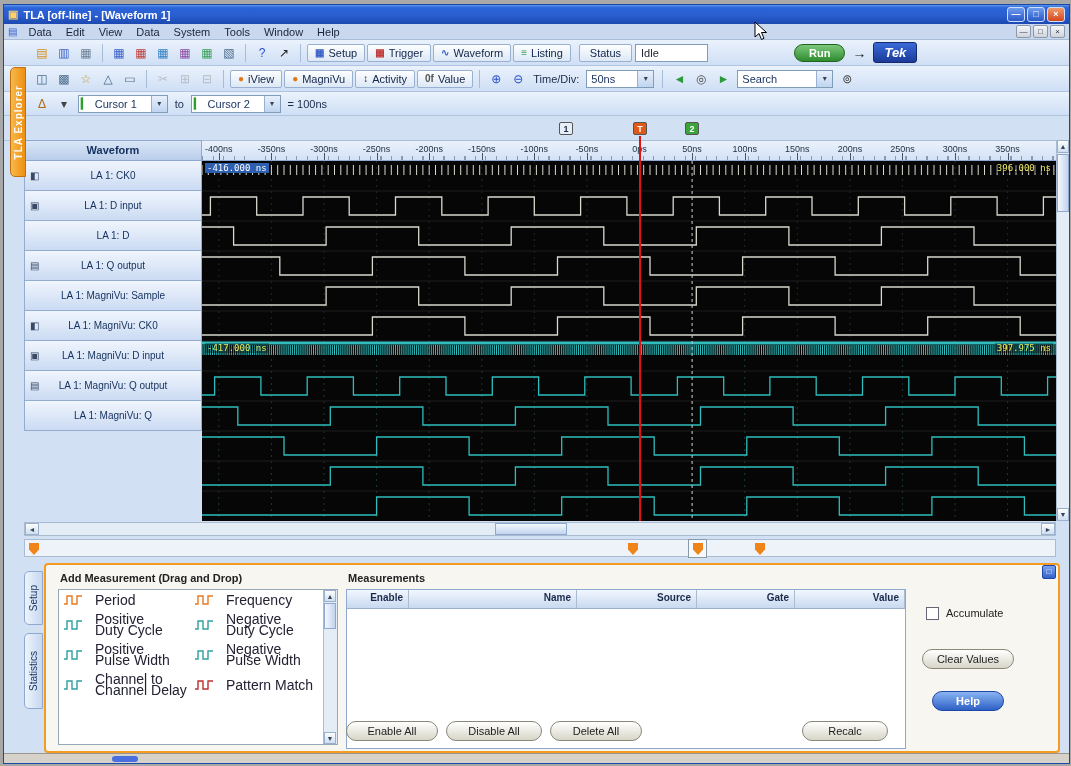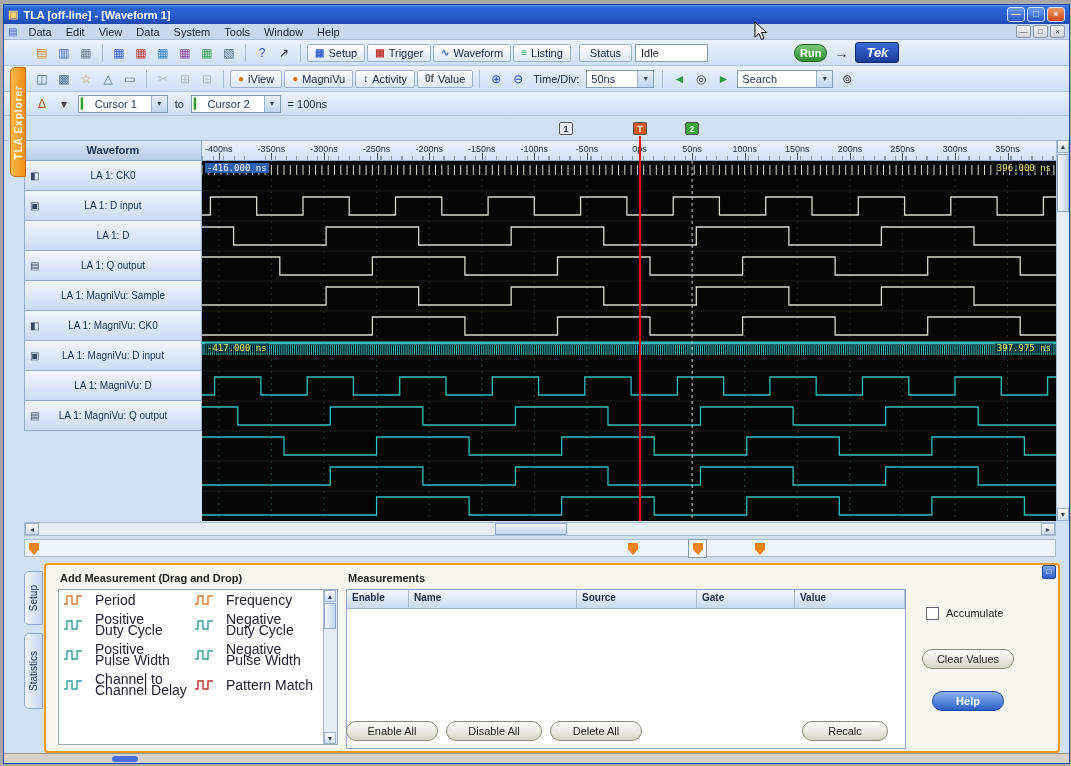--- a/index.html
+++ b/index.html
@@ -31,21 +31,21 @@
   .tb-label{font-size:11px;color:#1a2a4a;margin:0 3px;}
   .tb-btn{display:inline-flex;align-items:center;gap:4px;padding:1px 7px;height:18px;font-size:11px;color:#12254a;border:1px solid #9ab0d0;border-radius:2px;background:linear-gradient(#fdfefe,#dce8f6);box-sizing:border-box;white-space:nowrap;}
   .tb-btn-ico{font-size:10px;font-weight:bold;}
   .combo{display:inline-flex;align-items:center;height:18px;background:#fff;border:1px solid #7f9db9;font-size:11px;box-sizing:border-box;margin:0 2px;}
   .combo-ico{font-size:10px;margin:0 2px;font-weight:bold;}
   .combo-val{padding:0 4px;color:#18305e;white-space:nowrap;overflow:hidden;}
   .combo-arrow{width:15px;height:100%;background:linear-gradient(#e8f0fc,#c0d4f0);border-left:1px solid #9ab0d0;text-align:center;font-size:8px;color:#345;line-height:16px;}
   .status-group{display:inline-flex;align-items:center;margin-left:8px;}
   .status-label{padding:2px 10px;border:1px solid #9ab0d0;border-radius:2px;background:linear-gradient(#fdfefe,#dce8f6);color:#12254a;}
   .status-field{display:inline-block;background:#fff;border:1px solid #7f9db9;width:66px;height:16px;line-height:16px;padding-left:5px;margin-left:3px;color:#223;}
-  .run-btn{margin-left:86px;background:linear-gradient(#7cc87c,#2e8c2e);color:#fff;font-weight:bold;border-radius:9px;padding:2px 5px;border:1px solid #1e641e;}
+  .run-btn{margin-left:86px;background:linear-gradient(#7cc87c,#2e8c2e);color:#fff;font-weight:bold;border-radius:9px;padding:2px 14px;border:1px solid #1e641e;}
   .run-arrow{font-size:14px;color:#111;margin:0 7px;}
   .tek-logo{background:linear-gradient(#3a6ad8,#1c3a9a);color:#fff;font-weight:bold;font-style:italic;padding:2px 10px;border-radius:3px;font-size:13px;border:1px solid #142a6a;}
 
   
   .explorer-tab{position:absolute;left:6px;top:62px;width:16px;height:110px;background:linear-gradient(90deg,#f8b94a,#ee8f12);border:1px solid #c07010;border-radius:5px 0 0 5px;color:#fff;font-weight:bold;font-size:10px;display:flex;align-items:center;justify-content:center;z-index:6;box-sizing:border-box;}
   .explorer-tab span{writing-mode:vertical-rl;transform:rotate(180deg);letter-spacing:1px;}
 
   
   .marker-strip{position:absolute;left:0;top:111px;width:100%;height:24px;border-bottom:1px solid #b0c4e0;}
   .marker-box{position:absolute;top:6px;width:14px;height:13px;border:1px solid #555;font-size:9px;line-height:12px;text-align:center;border-radius:2px;box-sizing:border-box;font-weight:bold;}
@@ -85,21 +85,21 @@
   .side-tab span{writing-mode:vertical-rl;transform:rotate(180deg);}
   .panel{position:absolute;left:40px;top:558px;width:1016px;height:190px;background:#f7f6f1;border:2px solid #f59b22;border-radius:4px;box-sizing:border-box;}
   .panel-title{position:absolute;top:7px;font-weight:bold;font-size:11px;color:#222;}
   .meas-list{position:absolute;left:12px;top:24px;width:280px;height:156px;background:#fff;border:1px solid #98a8b8;box-sizing:border-box;overflow:hidden;}
   .meas-grid{position:absolute;left:4px;top:4px;right:16px;display:grid;grid-template-columns:1fr 1fr;column-gap:4px;row-gap:8px;}
   .meas-item{display:flex;align-items:center;gap:12px;font-size:14px;color:#223;line-height:11px;}
   .list-scroll{position:absolute;right:0;top:0;bottom:0;width:13px;background:#e4ecf6;border-left:1px solid #aabccf;}
   .list-scroll .sb-btn{position:absolute;left:0;width:12px;height:12px;}
   .list-scroll .sb-bottom{bottom:0;}
   .lthumb{position:absolute;left:0;top:13px;width:12px;height:26px;background:linear-gradient(90deg,#f4f8fd,#c2d4ee);border:1px solid #8fa8cf;box-sizing:border-box;}
-  .mtable{position:absolute;left:300px;top:24px;width:560px;height:160px;background:#fff;border:1px solid #8fa8cf;box-sizing:border-box;}
+  .mtable{position:absolute;left:300px;top:24px;width:560px;height:160px;background:#fff;border:1px solid #8fa8cf;box-sizing:border-box;text-align:right;}
   .mt-head{display:flex;height:18px;background:linear-gradient(#f2f7fe,#c8d9f0);border-bottom:1px solid #9ab0cc;}
   .mt-cell{font-weight:bold;font-size:10px;color:#1a2a4a;padding:2px 5px;border-right:1px solid #aabccf;box-sizing:border-box;white-space:nowrap;}
   .mt-body{height:104px;}
   .pbtn{position:absolute;height:20px;line-height:18px;text-align:center;background:linear-gradient(#ffffff,#d8d6c8);border:1px solid #8a887a;border-radius:10px;font-size:11px;color:#222;box-sizing:border-box;}
   .pbtn.help{background:linear-gradient(#8ab4f2,#2e60c6);color:#fff;border-color:#1c48a8;font-weight:bold;}
   .checkbox{position:absolute;left:880px;top:42px;width:13px;height:13px;background:#fff;border:1px solid #667;box-sizing:border-box;}
   .chk-label{position:absolute;left:900px;top:42px;font-size:11px;color:#222;}
   .expand-btn{position:absolute;left:1038px;top:560px;width:14px;height:14px;background:linear-gradient(#7aa2ee,#3462c8);border:1px solid #1c48a8;color:#fff;font-size:8px;line-height:12px;text-align:center;box-sizing:border-box;border-radius:2px;}
 
   .statusstrip{position:absolute;left:0;top:748px;width:100%;height:10px;background:#d6d2ca;border-top:1px solid #9a968e;}
@@ -315,25 +315,25 @@
       </div>
       <div class="wave-label">
         <span class="row-ico">◧</span>
         <span class="wave-label-text">LA 1: MagniVu: CK0</span>
       </div>
       <div class="wave-label">
         <span class="row-ico">▣</span>
         <span class="wave-label-text">LA 1: MagniVu: D input</span>
       </div>
       <div class="wave-label">
-        <span class="wave-label-text">LA 1: MagniVu: D</span>
-      </div>
-      <div class="wave-label">
         <span class="row-ico">▤</span>
         <span class="wave-label-text">LA 1: MagniVu: Q output</span>
+      </div>
+      <div class="wave-label">
+        <span class="wave-label-text">LA 1: MagniVu: Q</span>
       </div>
     </div>
   <div class="plot" id="plot">
       <svg width="854" height="360">
         <path d="M16.8 0 V180" stroke="#262626" fill="none" stroke-width="1" stroke-dasharray="2,4"></path>
         <path d="M16.8 180 V360" stroke="#1d3a38" fill="none" stroke-width="1" stroke-dasharray="2,4"></path>
         <path d="M69.4 0 V180" stroke="#262626" fill="none" stroke-width="1" stroke-dasharray="2,4"></path>
         <path d="M69.4 180 V360" stroke="#1d3a38" fill="none" stroke-width="1" stroke-dasharray="2,4"></path>
         <path d="M122.0 0 V180" stroke="#262626" fill="none" stroke-width="1" stroke-dasharray="2,4"></path>
         <path d="M122.0 180 V360" stroke="#1d3a38" fill="none" stroke-width="1" stroke-dasharray="2,4"></path>

